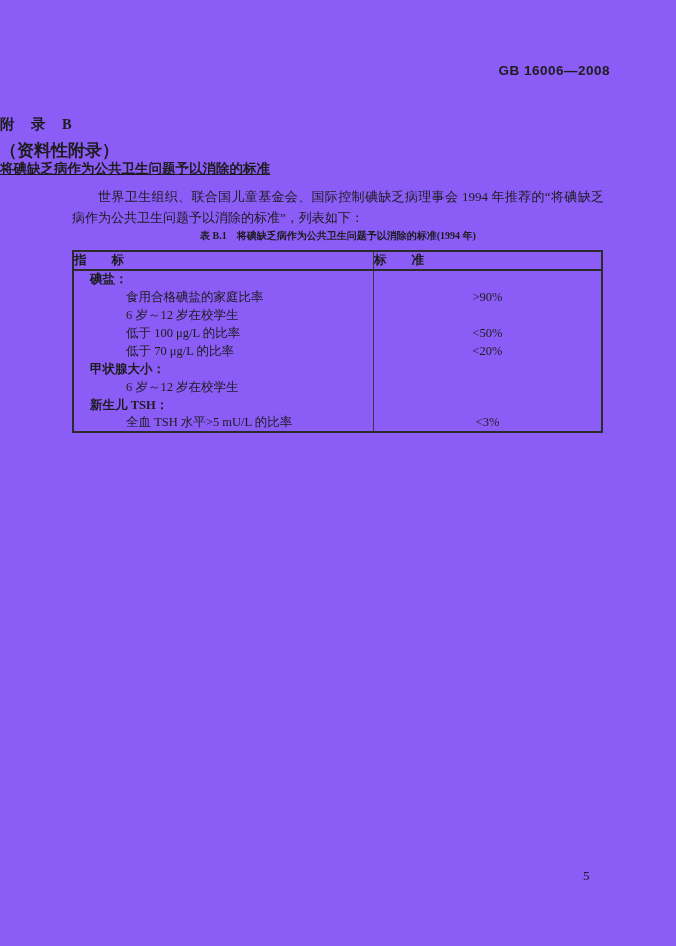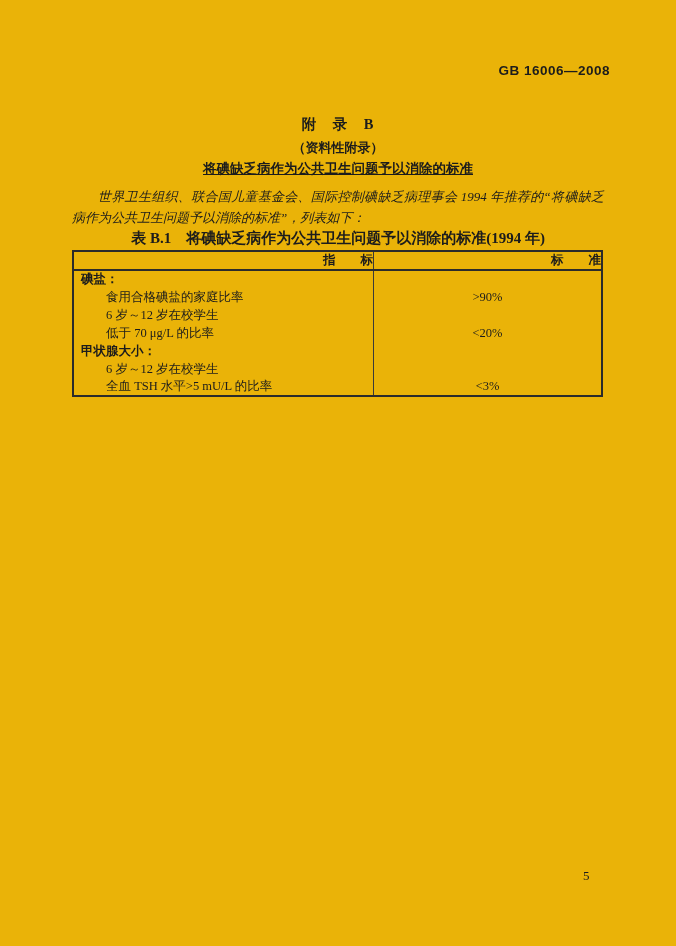--- a/index.html
+++ b/index.html
@@ -1,62 +1,62 @@
 <!DOCTYPE html>
 <html><head>
 <meta charset="utf-8">
 <style>
   * { margin:0; padding:0; box-sizing:border-box; }
   html,body { background:#ffffff; }
   .page {
     position:relative;
     width:676px; height:946px;
-    background:#eab308;
+    background:#8b5cf6;
     color:#1c1c1c;
     font-family:"Liberation Serif","DejaVu Serif",serif;
     overflow:hidden;
   }
   .gb-code {
     position:absolute; top:63px; right:66px;
     font-family:"Liberation Sans","DejaVu Sans",sans-serif;
     font-weight:700; font-size:13.5px; letter-spacing:0.5px;
   }
-  .center-line { position:absolute; left:0; width:100%; text-align:center; font-weight:700; }
+  .center-line { position:absolute; left:0; width:100%; text-align:left; font-weight:700; }
   .appendix-title   { top:115px; font-size:14.5px; letter-spacing:1px; }
-  .appendix-subtitle{ top:139px; font-size:13px; }
+  .appendix-subtitle{ top:139px; font-size:17px; }
   .appendix-heading { top:160px; font-size:13.5px;text-decoration:underline; }
   .intro {
     position:absolute; top:187px; left:72px; width:532px;
     font-size:13px; line-height:20.5px;
-    text-indent:2em; text-align:justify;font-style:italic;
+    text-indent:2em; text-align:justify;
   }
   .table-caption {
     position:absolute; top:229px; left:0; width:100%;
-    text-align:center; font-weight:700; font-size:15px;
+    text-align:center; font-weight:700; font-size:10px;
   }
   table.b1 {
     position:absolute; left:72px; top:250px; width:531px;
     border-collapse:collapse; table-layout:fixed;
     font-size:12.5px; color:#1c1c1c;
     border:2px solid #2b2b2b;
   }
   table.b1 col.c1 { width:56.8%; }
   table.b1 col.c2 { width:43.2%; }
   table.b1 th {
     height:18px; font-weight:700; font-size:12.5px;
     border-bottom:2px solid #2b2b2b;
-    text-align:right; vertical-align:middle;margin-left:37px;
+    text-align:left; vertical-align:middle;margin-left:37px;
   }
   table.b1 td {
     height:18px; vertical-align:middle;
     white-space:nowrap; overflow:hidden;
   }
   table.b1 .divider { border-right:1.3px solid #3a3a3a; }
-  tr.cat  td.ind { font-weight:700; padding-left:7px; }
-  tr.item td.ind { font-weight:400; padding-left:32px; }
+  tr.cat  td.ind { font-weight:700; padding-left:16px; }
+  tr.item td.ind { font-weight:400; padding-left:52px; }
   td.std { text-align:center; }
   .page-num {
     position:absolute; top:868px; left:583px;
     font-size:13px;
   }
 </style>
 </head>
 <body>
 
 <div class="page">
@@ -89,29 +89,37 @@
       </tr>
       <tr class="item">
         <td class="ind divider">食用合格碘盐的家庭比率</td>
         <td class="std">&gt;90%</td>
       </tr>
       <tr class="item">
         <td class="ind divider">6 岁～12 岁在校学生</td>
         <td class="std"></td>
       </tr>
       <tr class="item">
+        <td class="ind divider">低于 100 μg/L 的比率</td>
+        <td class="std">&lt;50%</td>
+      </tr>
+      <tr class="item">
         <td class="ind divider">低于 70 μg/L 的比率</td>
         <td class="std">&lt;20%</td>
       </tr>
       <tr class="cat">
         <td class="ind divider">甲状腺大小：</td>
         <td class="std"></td>
       </tr>
       <tr class="item">
         <td class="ind divider">6 岁～12 岁在校学生</td>
+        <td class="std"></td>
+      </tr>
+      <tr class="cat">
+        <td class="ind divider">新生儿 TSH：</td>
         <td class="std"></td>
       </tr>
       <tr class="item">
         <td class="ind divider">全血 TSH 水平&gt;5 mU/L 的比率</td>
         <td class="std">&lt;3%</td>
       </tr>
     </tbody>
   </table>
 
   <div class="page-num">5</div>

